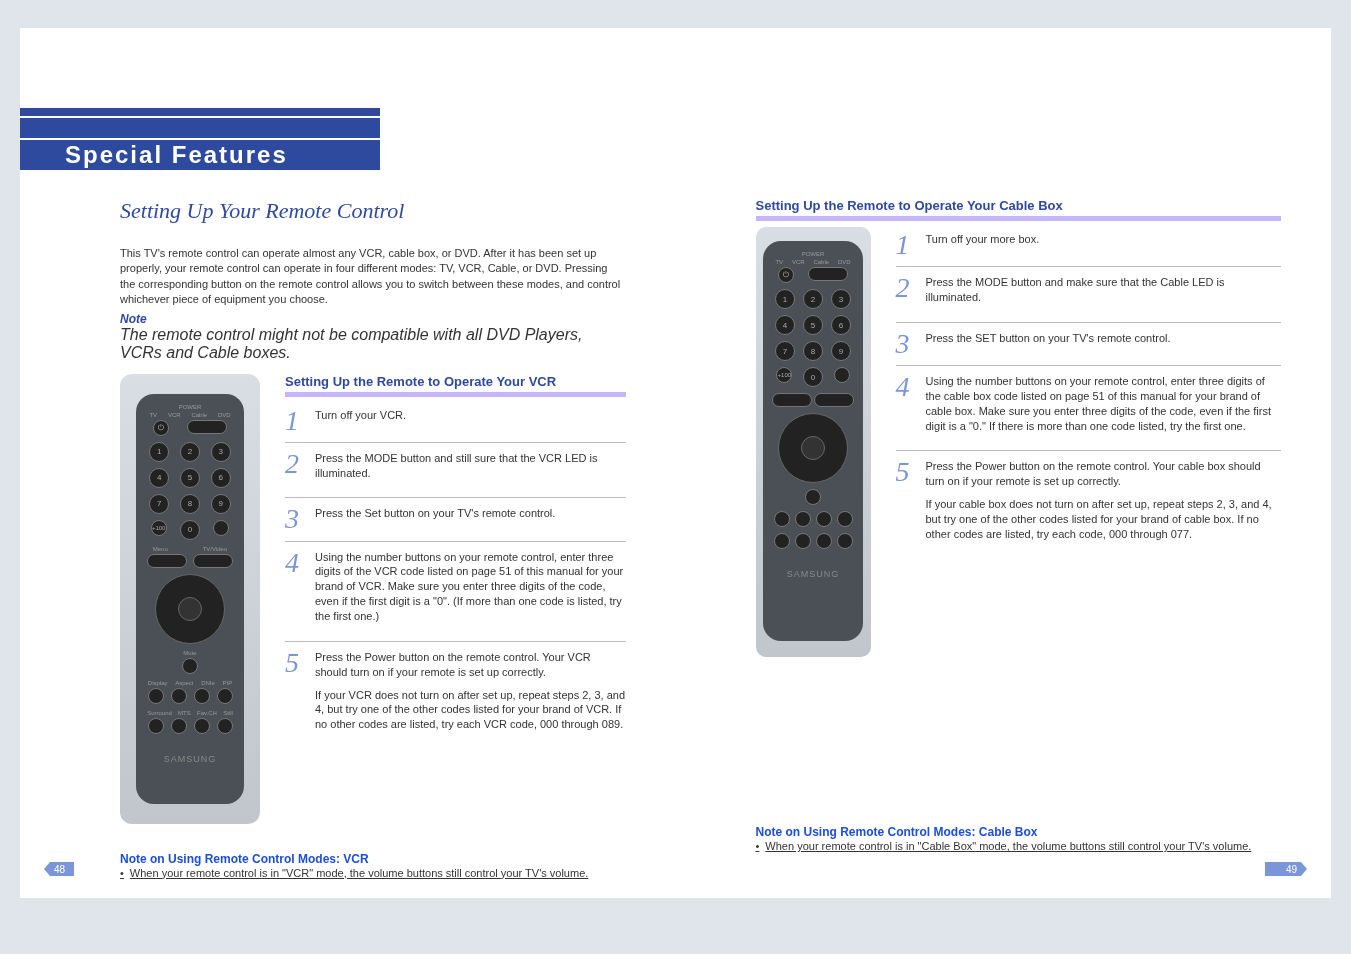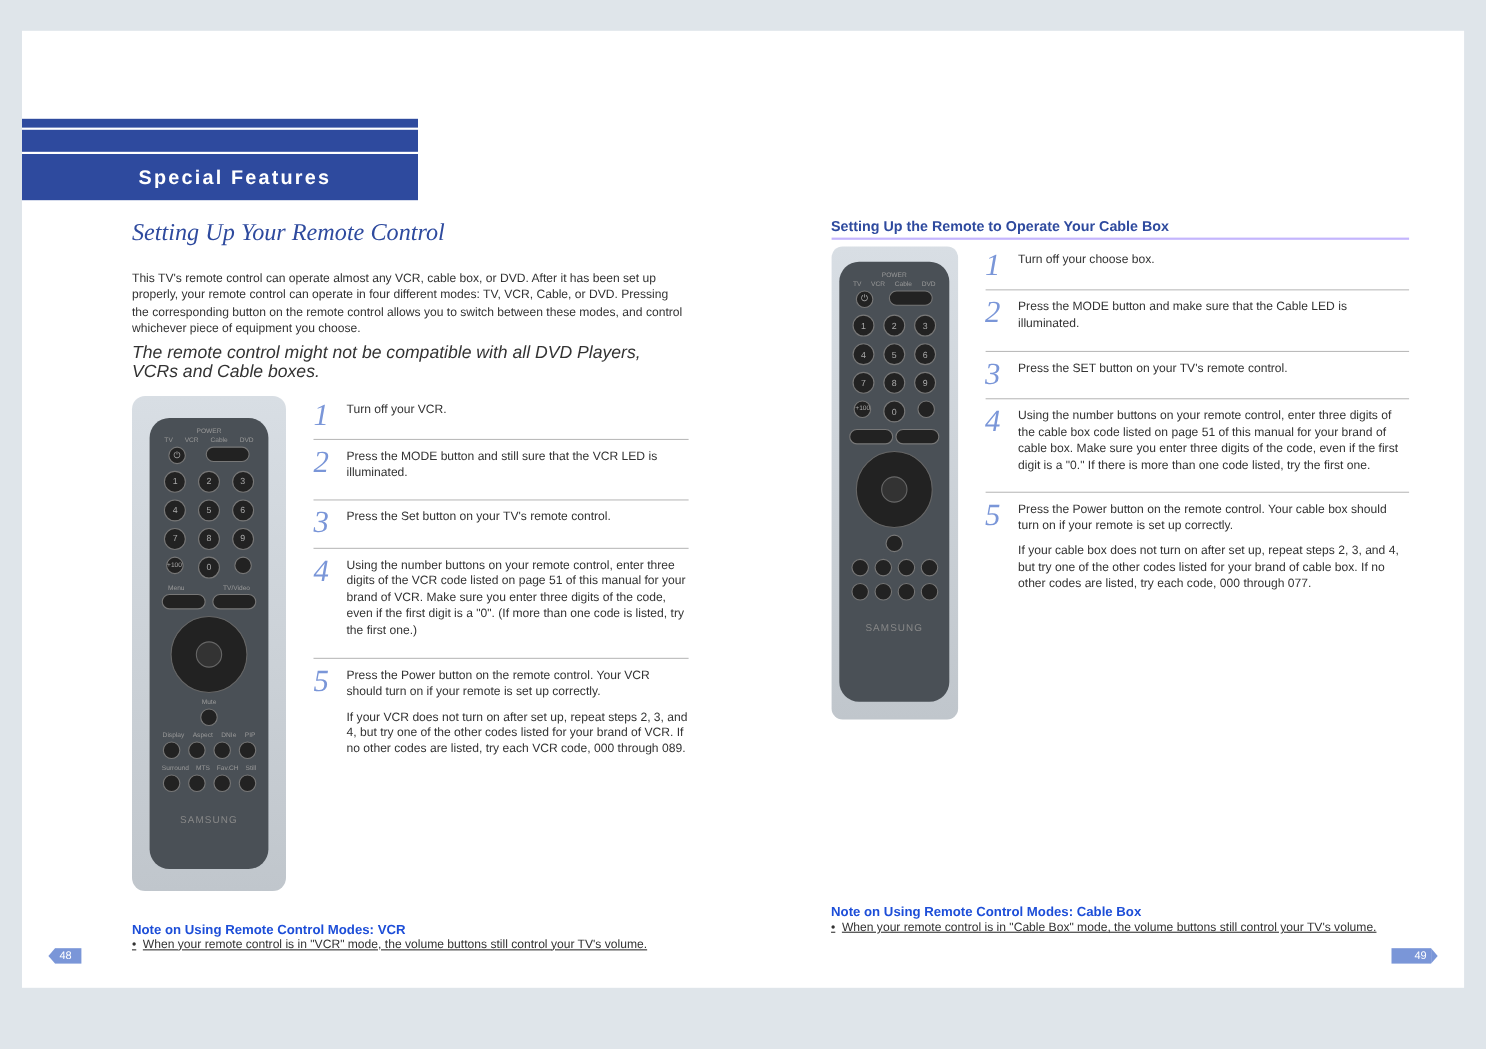--- a/index.html
+++ b/index.html
@@ -21,30 +21,30 @@
       width: 50%;
       padding: 60px 50px 40px 50px;
       position: relative;
     }
     .page-left { padding-left: 100px; padding-right: 50px; }
     .page-right { padding-left: 80px; padding-right: 50px; }
     .chapter-bar {
       position: absolute;
       top: 112px;
       left: 0;
-      height: 42px;
+      height: 30px;
       width: 360px;
       background: #2e4a9e;
       color: #fff;
       font-weight: bold;
       letter-spacing: 2px;
-      font-size: 18px;
+      font-size: 24px;
       display: flex;
       align-items: center;
-      padding-left: 106px;
+      padding-left: 45px;
     }
     .chapter-bar::before {
       content: '';
       position: absolute;
       left: 0;
       top: -22px;
       width: 100%;
       height: 20px;
       background: #2e4a9e;
     }
@@ -136,21 +136,21 @@
     }
     .remote-labels {
       font-size: 6px; color: #999; display: flex;
       justify-content: space-around; margin-bottom: 2px;
     }
     .steps-col { flex: 1; }
     .sub-heading {
       color: #2e4a9e;
       font-weight: bold;
       font-size: 13px;
-      border-bottom: 2px solid #c4b5fd;
+      border-bottom: 5px solid #c4b5fd;
       padding-bottom: 3px;
       margin-bottom: 6px;
     }
     .step {
       display: flex;
       gap: 8px;
       border-bottom: 1px solid #bbb;
       padding: 5px 0 9px 0;
       margin-bottom: 3px;
     }
@@ -224,20 +224,21 @@
 <body>
 
 <div class="spread">
 
   <div class="page page-left">
     <div class="chapter-bar">Special Features</div>
 
     <div class="left-content">
       <h2 class="section-title">Setting Up Your Remote Control</h2>
       <p class="intro-text">This TV's remote control can operate almost any VCR, cable box, or DVD. After it has been set up properly, your remote control can operate in four different modes: TV, VCR, Cable, or DVD. Pressing the corresponding button on the remote control allows you to switch between these modes, and control whichever piece of equipment you choose.</p>
+      <div class="note-label">Note</div>
       <p class="note-text">The remote control might not be compatible with all DVD Players, VCRs and Cable boxes.</p>
 
       <div class="two-col">
         <div class="remote-col">
           <div class="remote-placeholder">
             <div class="remote-body">
               <div class="remote-labels">
                   <span>POWER</span>
                 </div>
               <div class="remote-labels">
@@ -309,20 +310,21 @@
                   <div class="rbtn sm"></div>
                   <div class="rbtn sm"></div>
                   <div class="rbtn sm"></div>
                 </div>
               <div class="samsung-logo">SAMSUNG</div>
             </div>
           </div>
         </div>
 
         <div class="steps-col">
+          <div class="sub-heading">Setting Up the Remote to Operate Your VCR</div>
           <div class="step">
             <div class="step-num">1</div>
             <div class="step-text">
                 <p>Turn off your VCR.</p>
               </div>
           </div>
           <div class="step">
             <div class="step-num">2</div>
             <div class="step-text">
                 <p>Press the MODE button and still sure that the VCR LED is illuminated.</p>
@@ -420,21 +422,21 @@
                 <div class="rbtn sm"></div>
               </div>
             <div class="samsung-logo">SAMSUNG</div>
           </div>
         </div>
 
         <div class="steps-col">
           <div class="step">
             <div class="step-num">1</div>
             <div class="step-text">
-                <p>Turn off your choose box.</p>
+                <p>Turn off your more box.</p>
               </div>
           </div>
           <div class="step">
             <div class="step-num">2</div>
             <div class="step-text">
                 <p>Press the MODE button and make sure that the Cable LED is illuminated.</p>
               </div>
           </div>
           <div class="step">
             <div class="step-num">3</div>

